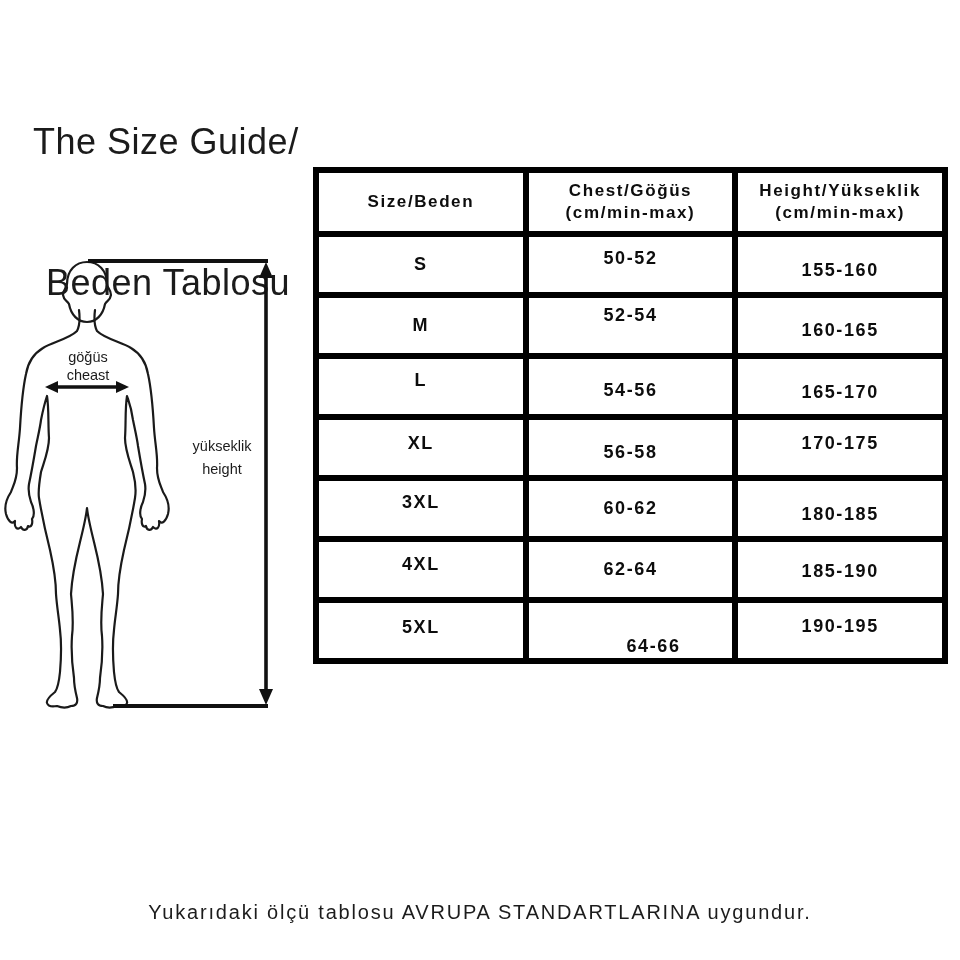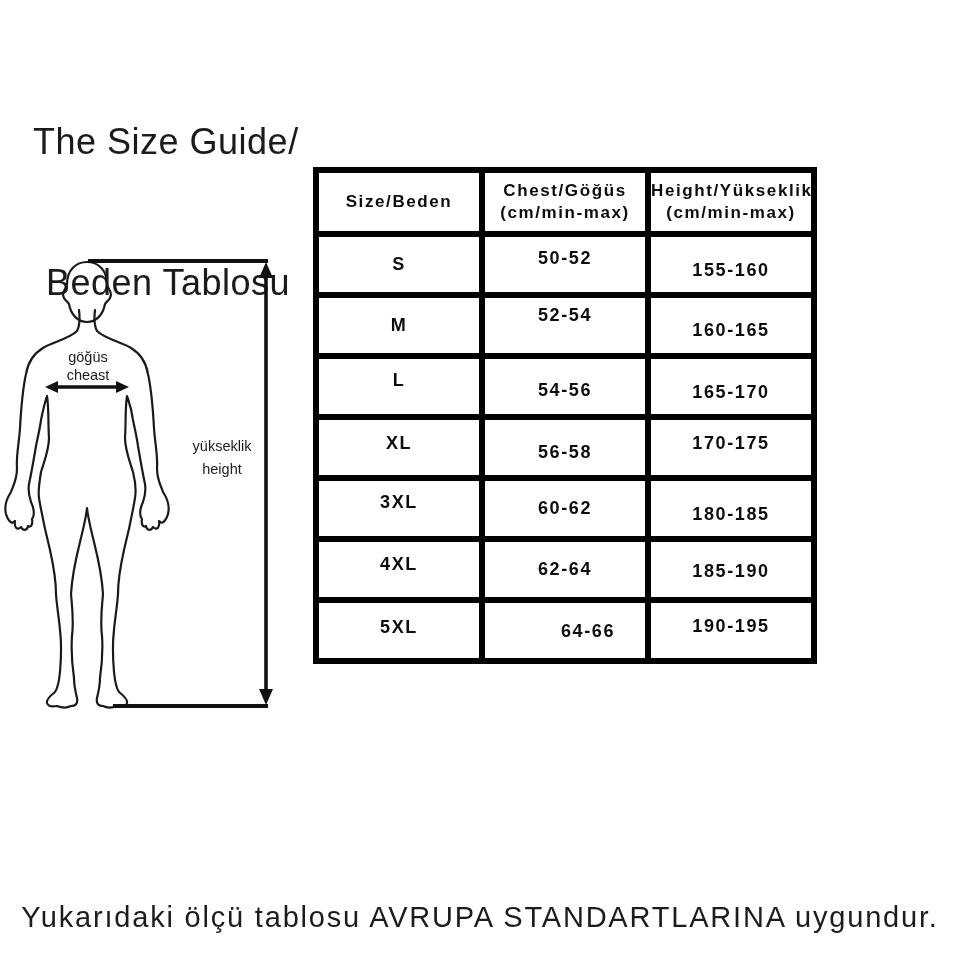--- a/index.html
+++ b/index.html
@@ -41,21 +41,21 @@
   .fig-label {
     font-size: 14.5px;
     fill: #1c1c1c;
   }
 
   
   table.size-table {
     position: absolute;
     left: 313px;
     top: 167px;
-    width: 504px;
+    width: 635px;
     border-collapse: separate;
     border-spacing: 0;
     border: 3px solid #000;
     table-layout: fixed;
     background: #fff;
   }
   .size-table th, .size-table td {
     box-sizing: border-box;
     border: 3px solid #000;
     background: #fff;
@@ -79,21 +79,21 @@
   }
   .size-table td .cellv { position: relative; }
 
   
   .footer-note {
     position: absolute;
     left: 0;
     top: 901px;
     width: 960px;
     text-align: center;
-    font-size: 29px;
+    font-size: 20px;
     letter-spacing: 1.8px;
     color: #1c1c1c;
   }
 </style>
 </head>
 <body>
 
 <div class="page-title">
   <div class="line1">The Size Guide/</div>
   <div class="line2">Beden Tablosu</div>
@@ -281,21 +281,21 @@
         </td>
         <td>
           <div class="cellv" style="top: 2px;">185-190</div>
         </td>
       </tr>
       <tr>
         <td>
           <div class="cellv" style="top: -3px;">5XL</div>
         </td>
         <td>
-          <div class="cellv" style="top: 1px; margin-left: 46px;">64-66</div>
+          <div class="cellv" style="top: 16px; margin-left: 46px;">64-66</div>
         </td>
         <td>
           <div class="cellv" style="top: -4px;">190-195</div>
         </td>
       </tr>
     </tbody>
 </table>
 
 <div class="footer-note">Yukarıdaki ölçü tablosu AVRUPA STANDARTLARINA uygundur.</div>
 

